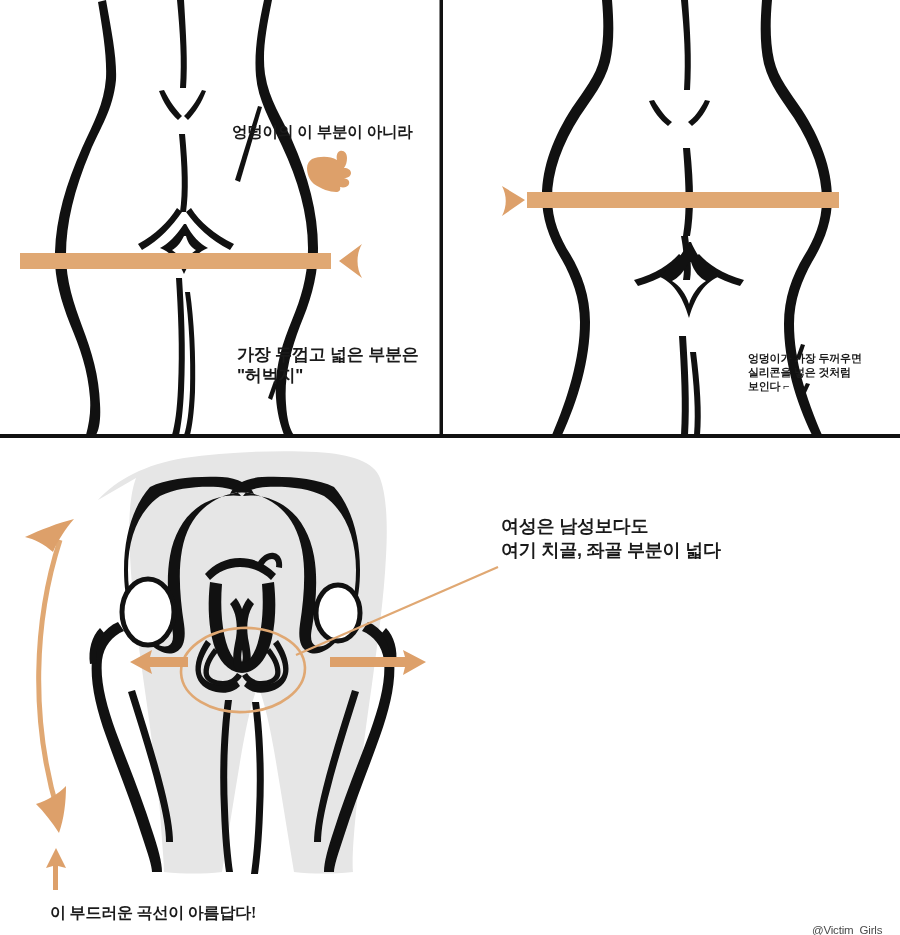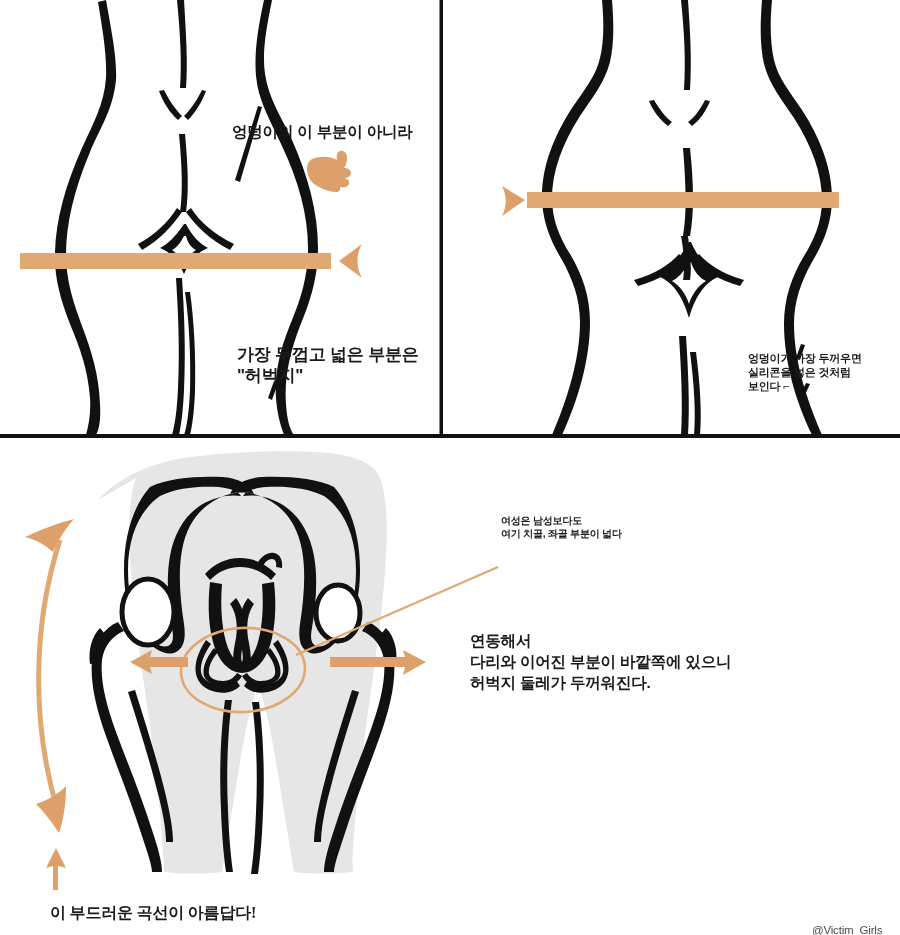--- a/index.html
+++ b/index.html
@@ -30,21 +30,21 @@
     position: absolute;
     color: #1a1a1a;
     font-weight: bold;
     line-height: 1.22;
     white-space: pre;
     letter-spacing: -0.2px;
   }
   .cap-a { left: 232px; top: 123px; font-size: 15.5px; }
   .cap-b { left: 237px; top: 345px; font-size: 17px; }
   .cap-c { left: 748px; top: 351px; font-size: 11px; line-height: 1.28; }
-  .cap-d { left: 501px; top: 514px; font-size: 10px; line-height: 1.34; }
+  .cap-d { left: 501px; top: 514px; font-size: 18px; line-height: 1.34; }
   .cap-e { left: 470px; top: 631px; font-size: 15.5px; line-height: 1.34; }
   .cap-f { left: 50px; top: 903px; font-size: 16px; font-family: Liberation Serif, serif; }
   .cap-g {
     left: 812px; top: 915px; font-size: 11.5px;
     color: #4a4a4a; font-weight: normal; margin-top: 8px;
   }
 </style>
 </head>
 <body>
 
@@ -295,21 +295,18 @@
   <div class="cap cap-b">가장 두껍고 넓은 부분은
 "허벅지"</div>
 
   <div class="cap cap-c">엉덩이가 가장 두꺼우면
 실리콘을 넣은 것처럼
 보인다 ⌐</div>
 
   <div class="cap cap-d">여성은 남성보다도
 여기 치골, 좌골 부분이 넓다</div>
 
-  <div class="cap cap-e">연동해서
-다리와 이어진 부분이 바깥쪽에 있으니
-허벅지 둘레가 두꺼워진다.</div>
 
   <div class="cap cap-f">이 부드러운 곡선이 아름답다!</div>
 
   <div class="cap cap-g">@Victim_Girls</div>
 
 </div>
 
 </body></html>

